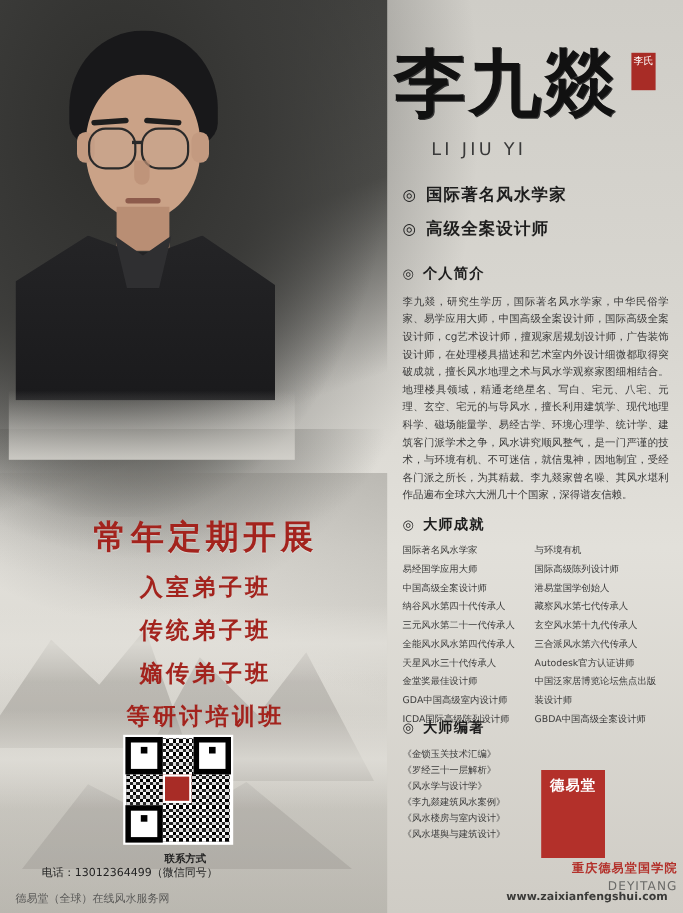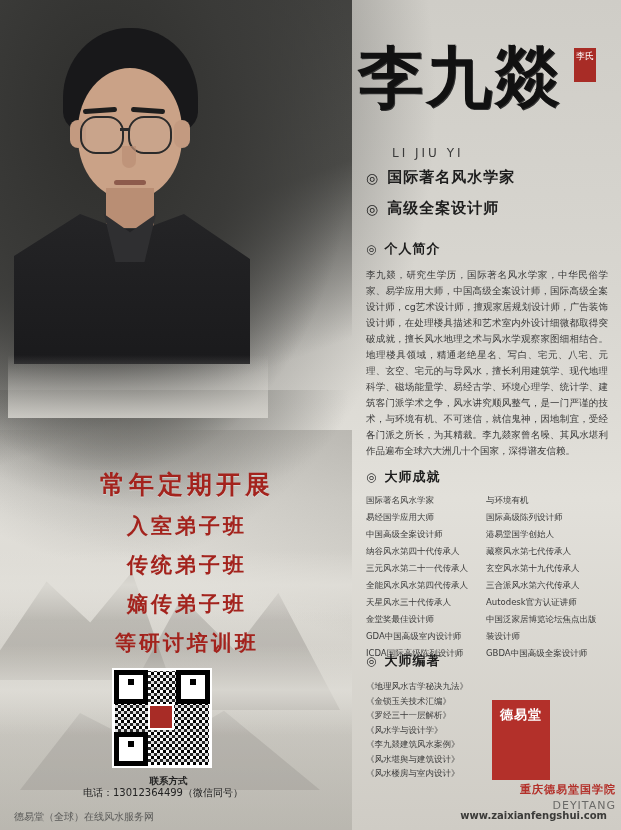--- a/index.html
+++ b/index.html
@@ -63,29 +63,29 @@
     background:linear-gradient(180deg,#242426 0%,#1a1a1c 100%);
     clip-path:polygon(28% 0%,45% 10%,55% 10%,72% 0%,100% 30%,100% 100%,0% 100%,0% 28%);
   }
   .collar{position:absolute;left:96px;top:186px;width:52px;height:48px;background:#2f2f31;clip-path:polygon(0 0,50% 38%,100% 0,78% 100%,22% 100%);}
   .suit-fade{position:absolute;left:0;top:300px;width:260px;height:90px;background:linear-gradient(180deg,rgba(58,58,56,0) 0%,rgba(210,208,202,.0) 30%,rgba(216,214,208,.85) 100%);}
 
   
   .name-block{position:absolute;left:352px;top:42px;width:250px;height:110px;}
   .name-cn{
     position:absolute;left:6px;top:2px;width:230px;
-    font-family:Liberation Sans, sans-serif;
+    font-family:Liberation Serif, serif;
     font-weight:700;font-size:66px;color:#111;letter-spacing:2px;
     text-shadow:1px 1px 0 #333;line-height:1;
   }
   .name-seal{
     position:absolute;right:6px;top:6px;width:22px;height:34px;background:#a82c26;
     color:#fff;font-size:9px;line-height:11px;text-align:center;padding-top:3px;box-sizing:border-box;
   }
-  .name-py{position:absolute;left:40px;top:84px;font-size:12px;letter-spacing:3px;color:#3a3a3a;margin-top:20px;}
+  .name-py{position:absolute;left:40px;top:84px;font-size:16px;letter-spacing:3px;color:#3a3a3a;}
 
   
   .titles{position:absolute;left:366px;top:168px;width:240px;}
   .t-row{display:flex;align-items:center;margin-bottom:12px;}
   .t-mark{font-size:14px;color:#222;margin-right:9px;}
   .t-txt{font-size:15px;font-weight:700;color:#1d1d1d;letter-spacing:1px;}
 
   
   .sec-head{display:flex;align-items:center;}
   .sec-dot{font-size:12px;color:#2b2b2b;margin-right:8px;}
@@ -95,38 +95,38 @@
   .bio-body{margin-top:9px;font-size:9.5px;line-height:16px;color:#3a3a3a;text-align:justify;}
 
   .ach{position:absolute;left:366px;top:468px;width:250px;}
   .ach-grid{margin-top:9px;display:grid;grid-template-columns:120px 130px;row-gap:5px;font-size:8.5px;color:#3a3a3a;}
 
   .books{position:absolute;left:366px;top:652px;width:250px;}
   .books-list{margin-top:9px;font-size:8.5px;line-height:14.5px;color:#3a3a3a;}
 
   
   .promo{position:absolute;left:62px;top:468px;width:250px;text-align:center;}
-  .promo-h{font-family:Liberation Serif, serif;font-size:25px;font-weight:700;color:#a3231d;letter-spacing:4px;text-shadow:0 1px 1px rgba(255,255,255,.4);}
+  .promo-h{font-family:Liberation Serif, serif;font-size:30px;font-weight:700;color:#a3231d;letter-spacing:4px;text-shadow:0 1px 1px rgba(255,255,255,.4);}
   .promo-l{font-family:Liberation Serif, serif;font-size:21px;font-weight:700;color:#a3231d;letter-spacing:3px;margin-top:11px;}
 
   
   .qr-wrap{position:absolute;left:112px;top:668px;width:113px;}
   .qr{width:100px;height:100px;background:#fff;padding:3px;box-sizing:border-box;position:relative;}
   .qr-canvas{width:100%;height:100%;position:relative;background:
      repeating-linear-gradient(90deg,#000 0 3px,#fff 3px 6px),
      repeating-linear-gradient(0deg,rgba(0,0,0,.85) 0 3px,rgba(255,255,255,.85) 3px 6px);
      background-blend-mode:difference;}
   .qr-eye{position:absolute;width:24px;height:24px;border:5px solid #000;background:#fff;}
   .qr-eye i{display:block;width:6px;height:6px;background:#000;margin:4px auto;}
   .qr-tl{left:2px;top:2px;}
   .qr-tr{right:2px;top:2px;}
   .qr-bl{left:2px;bottom:2px;}
   .qr-logo{position:absolute;left:36px;top:36px;width:22px;height:22px;background:#a82c26;border:2px solid #fff;}
   .contact{margin-top:7px;text-align:center;font-size:9.5px;font-weight:700;color:#222;}
-  .phone{position:absolute;left:38px;top:786px;width:250px;text-align:center;font-size:10px;color:#222;}
+  .phone{position:absolute;left:38px;top:786px;width:250px;text-align:left;font-size:10px;color:#222;}
 
   
   .seal{position:absolute;left:492px;top:700px;width:58px;height:80px;background:#b3302a;color:#fff;
         font-size:13px;font-weight:700;line-height:17px;text-align:center;padding:6px 4px;box-sizing:border-box;letter-spacing:1px;}
   .brand{position:absolute;left:470px;top:782px;width:146px;text-align:right;}
   .brand-cn{font-size:11px;font-weight:700;color:#b3302a;letter-spacing:1px;}
   .brand-en{font-size:11px;color:#6a6a68;letter-spacing:1px;margin-top:2px;}
   .footer{position:absolute;left:0;bottom:6px;width:621px;display:flex;justify-content:space-between;padding:0 14px;box-sizing:border-box;}
   .footer span{font-size:10px;color:#5a5a58;}
   .footer .site{color:#3b3b39;font-weight:700;}
@@ -216,27 +216,26 @@
       <span>GBDA中国高级全案设计师</span>
     </div>
   </div>
 
   <div class="books">
     <div class="sec-head">
       <span class="sec-dot">◎</span>
       <span class="sec-title">大师编著</span>
     </div>
     <div class="books-list">
-      <div>《地理风水古学秘决九法》</div>
       <div>《金锁玉关技术汇编》</div>
       <div>《罗经三十一层解析》</div>
       <div>《风水学与设计学》</div>
       <div>《李九燚建筑风水案例》</div>
+      <div>《风水楼房与室内设计》</div>
       <div>《风水堪舆与建筑设计》</div>
-      <div>《风水楼房与室内设计》</div>
     </div>
   </div>
 
   <div class="promo">
     <div class="promo-h">常年定期开展</div>
     <div class="promo-l">入室弟子班</div>
     <div class="promo-l">传统弟子班</div>
     <div class="promo-l">嫡传弟子班</div>
     <div class="promo-l">等研讨培训班</div>
   </div>

